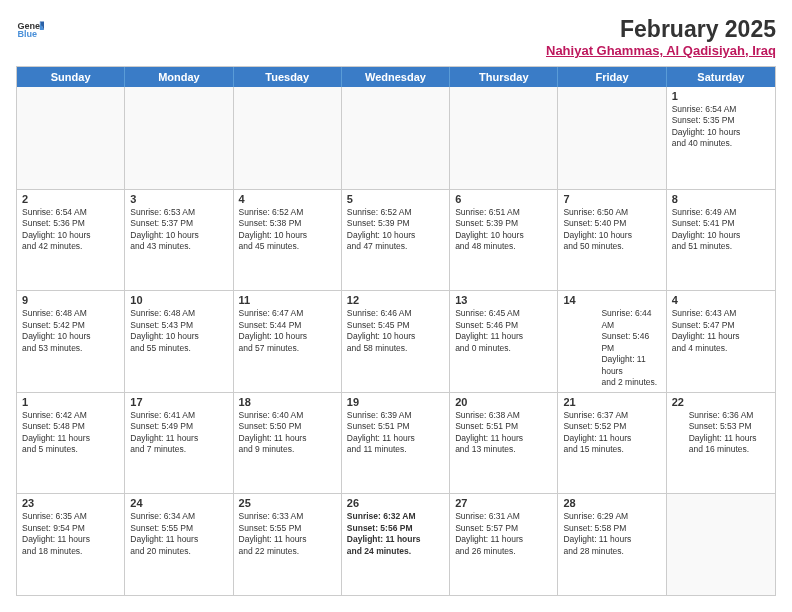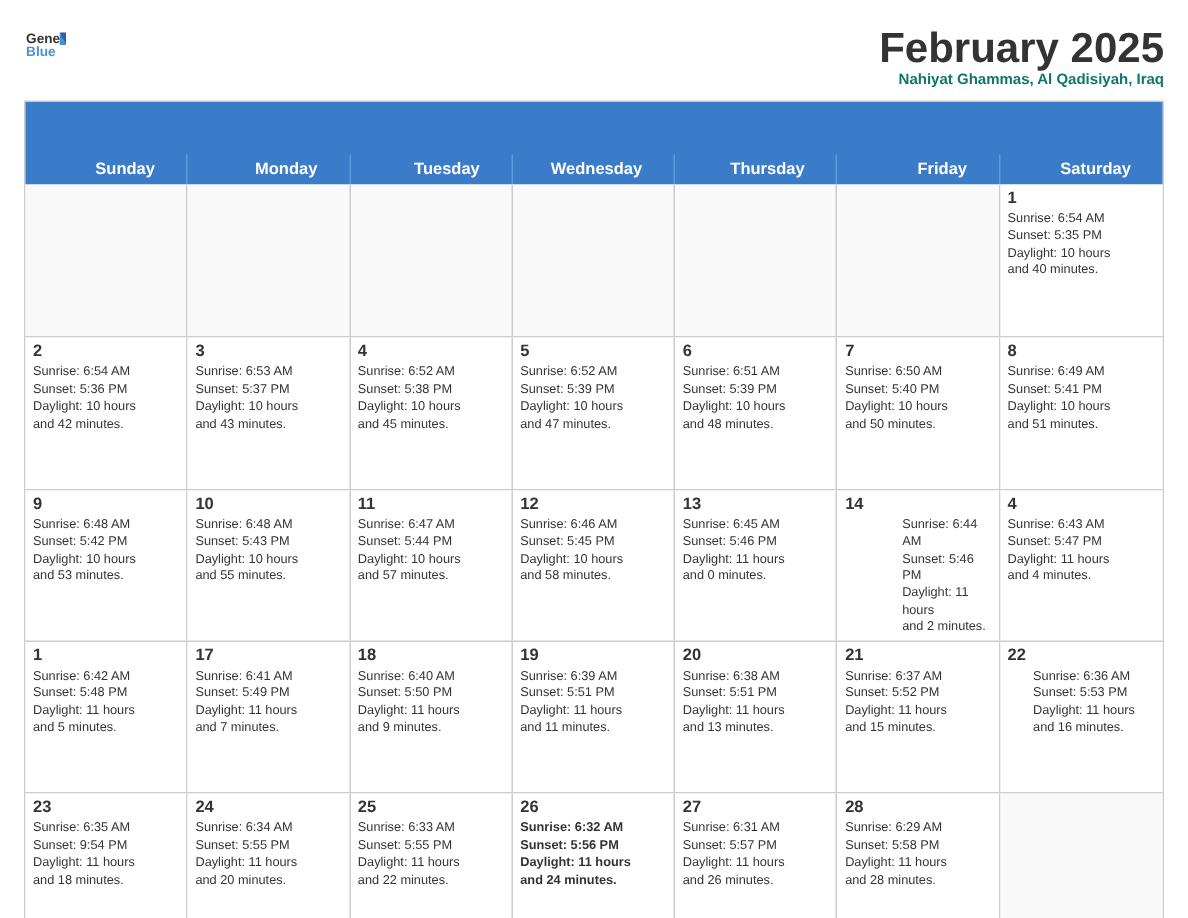--- a/index.html
+++ b/index.html
@@ -29,48 +29,48 @@
       gap: 4px;
     }
     .logo-icon {
       width: 28px;
       height: 28px;
     }
     .title-block {
       text-align: right;
     }
     .month-title {
-      font-size: 28px;
+      font-size: 23px;
       font-weight: bold;
       color: #333;
     }
     .location {
-      font-size: 10px;
-      color: #0f766e;
+      font-size: 13px;
+      color: #be185d;
       font-weight: 600;
+      text-decoration: underline;
     }
     .calendar {
       flex: 1;
       display: flex;
       flex-direction: column;
       border: 1px solid #ccc;
     }
     .cal-header {
       display: grid;
       grid-template-columns: repeat(7, 1fr);
       background: #3a7cc7;
     }
     .cal-header-cell {
       color: #fff;
       font-size: 11px;
       font-weight: bold;
       padding: 4px 21px;
-      text-align: right;
+      text-align: center;
       border-right: 1px solid #5a9cd7;
-      margin-top: 35px;
     }
     .cal-header-cell:last-child { border-right: none; }
     .cal-body {
       display: grid;
       grid-template-rows: repeat(5, 1fr);
       flex: 1;
     }
     .cal-week {
       display: grid;
       grid-template-columns: repeat(7, 1fr);

